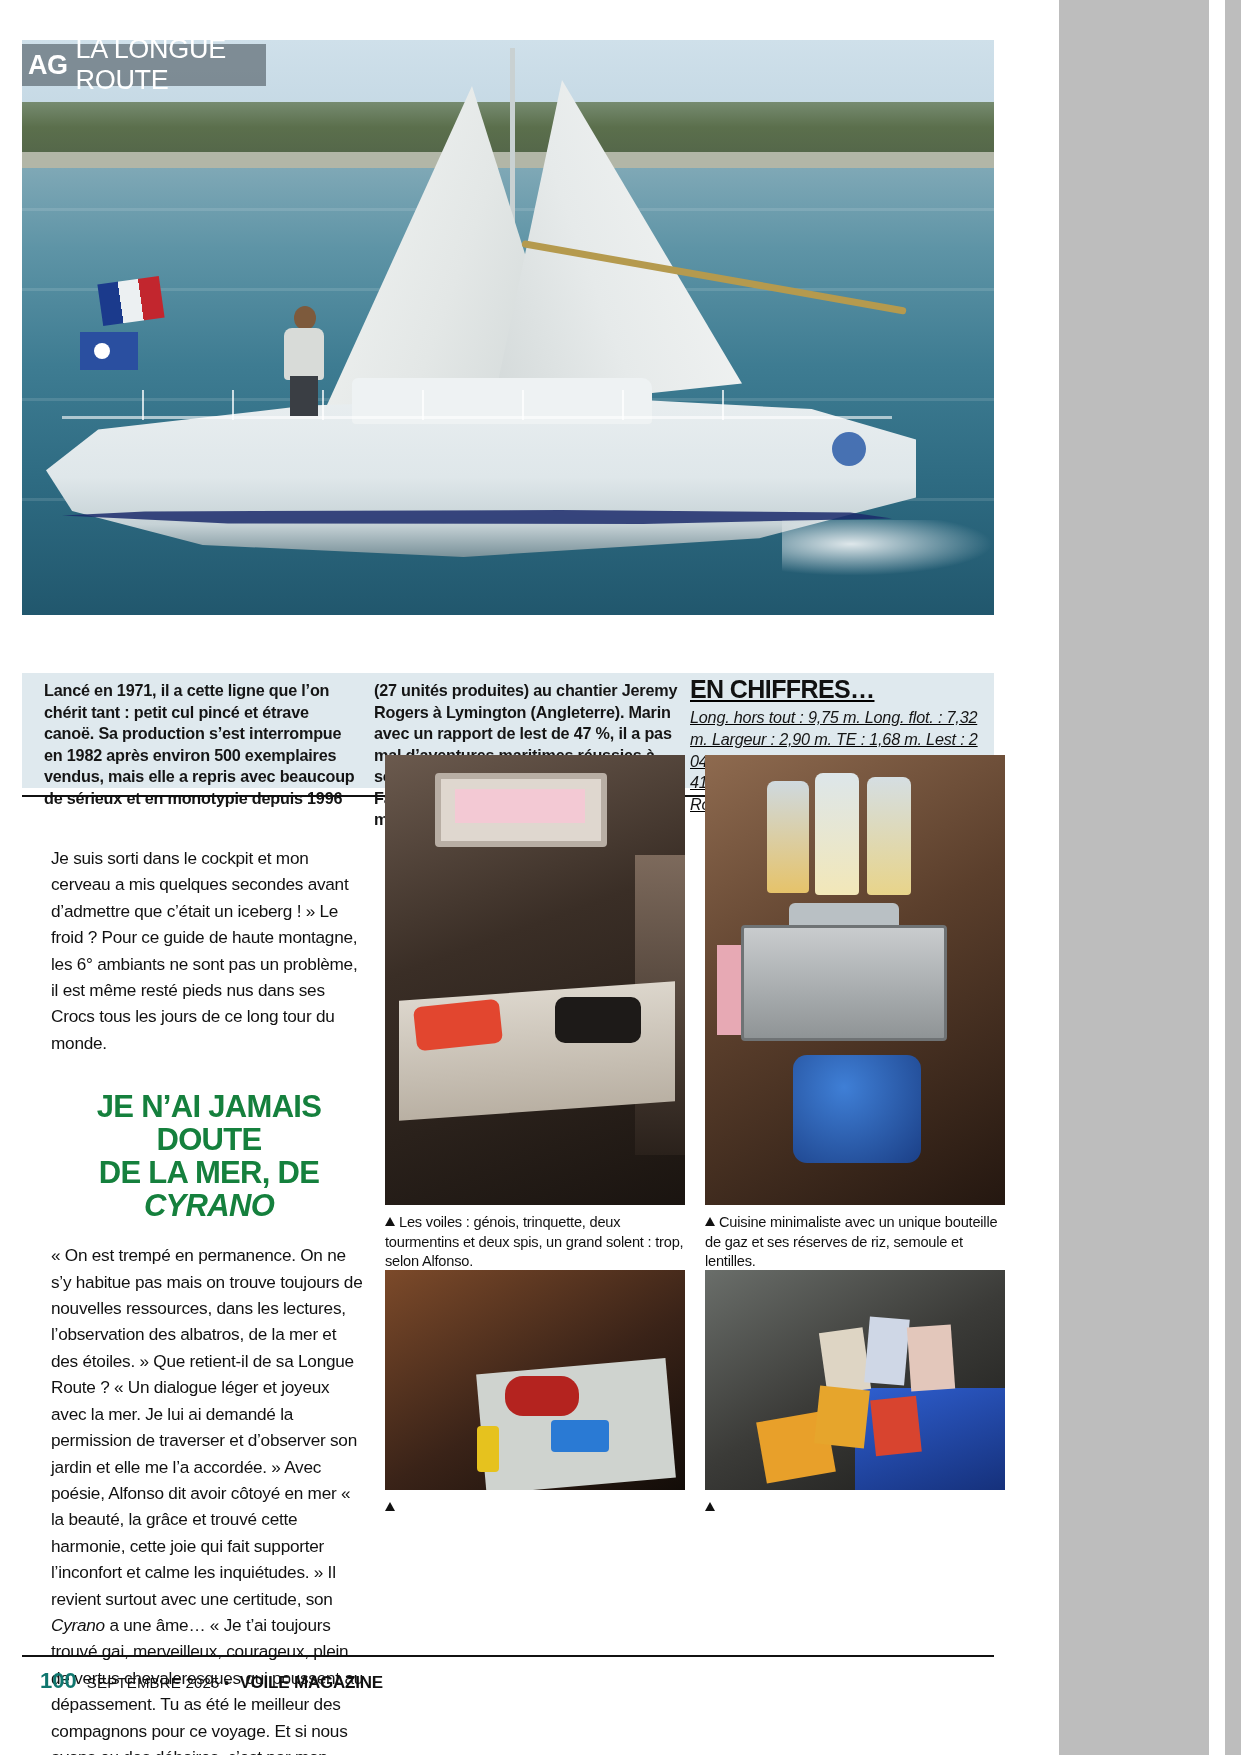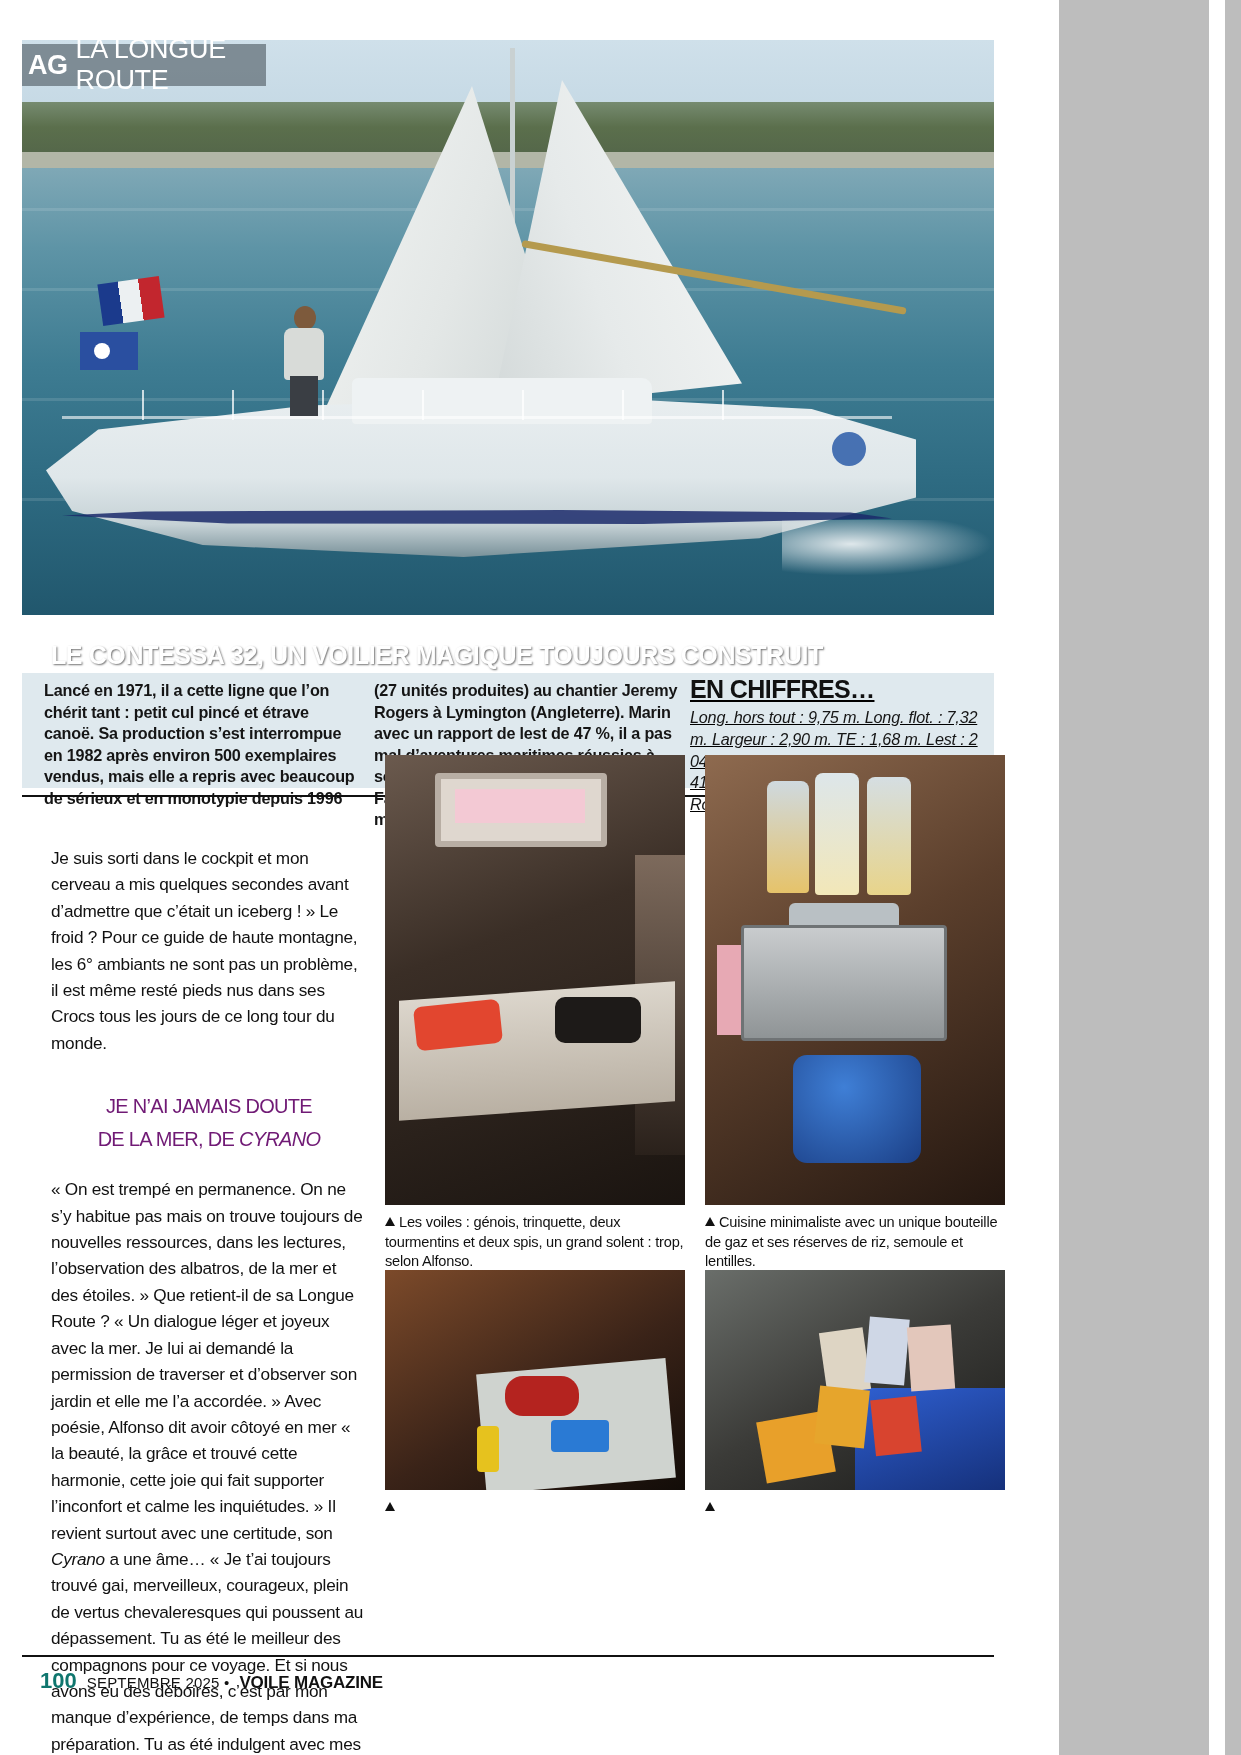--- a/index.html
+++ b/index.html
@@ -72,22 +72,22 @@
   .chiffres{position:absolute;left:690px;top:675px;width:300px;text-decoration:underline;}
   .chiffres h3{margin:0 0 3px 0;font-size:25px;font-weight:bold;letter-spacing:-.6px;color:#111;}
   .chiffres p{margin:0;font-style:italic;font-size:16.2px;line-height:21.8px;color:#151515;letter-spacing:-.2px;}
 
   
   .rule{position:absolute;left:22px;top:795px;width:972px;height:2px;background:#111;}
 
   
   .col-left{position:absolute;left:51px;top:845px;width:316px;}
   .col-left p{margin:0;font-size:17.2px;line-height:26.4px;color:#111;letter-spacing:-.25px;}
-  .pull{margin:34px 0 20px 0;text-align:center;font-size:20px;line-height:33px;
-    letter-spacing:-.7px;color:#701a75;font-weight:400;}
+  .pull{margin:34px 0 20px 0;text-align:center;font-size:31px;line-height:33px;
+    letter-spacing:-.7px;color:#15803d;font-weight:700;}
   .pull .it{font-style:italic;}
   .col-left p.quote{margin-top:0;}
 
   
   .ph{position:absolute;overflow:hidden;}
   .cap{position:absolute;font-size:14.6px;line-height:19.5px;color:#111;letter-spacing:-.2px;}
   .cap .tri{display:inline-block;width:0;height:0;border-left:5px solid transparent;border-right:5px solid transparent;
     border-bottom:9px solid #111;margin-right:4px;vertical-align:1px;}
 
   #ph1{left:385px;top:755px;width:300px;height:450px;}
@@ -182,23 +182,20 @@
     </div>
     <div class="logo-badge"></div>
     <div class="wake"></div>
   </div>
 
   <div class="eyebrow">
     <span class="mag">AG</span>
     <span class="rub">LA LONGUE ROUTE</span>
   </div>
 
-  <div class="headline-bar">
-    <span class="hl">LE CONTESSA 32, UN VOILIER MAGIQUE TOUJOURS CONSTRUIT</span>
-  </div>
 
   <div class="intro-band">
     <div class="white-fade"></div>
   </div>
   <div class="intro-col" id="intro-a">Lancé en 1971, il a cette ligne que l’on chérit tant : petit cul pincé et étrave canoë. Sa production s’est interrompue en 1982 après environ 500 exemplaires vendus, mais elle a repris avec beaucoup de sérieux et en monotypie depuis 1996</div>
   <div class="intro-col" id="intro-b">(27 unités produites) au chantier Jeremy Rogers à Lymington (Angleterre). Marin avec un rapport de lest de 47 %, il a pas mal d’aventures maritimes réussies à son actif : régates (Semaine de Cowes, Fastnet, course des Açores) et tour du monde.</div>
 
   <div class="chiffres">
     <h3>EN CHIFFRES…</h3>
     <p>Long. hors tout : 9,75 m. Long. flot. : 7,32 m. Largeur : 2,90 m. TE : 1,68 m. Lest : 2 042 kg. Dépl. : 4 309 kg. SV au près : 41,70 m². Arch. : D. Sadler. Const. : J. Rogers. Prix : 478 000 €.</p>

